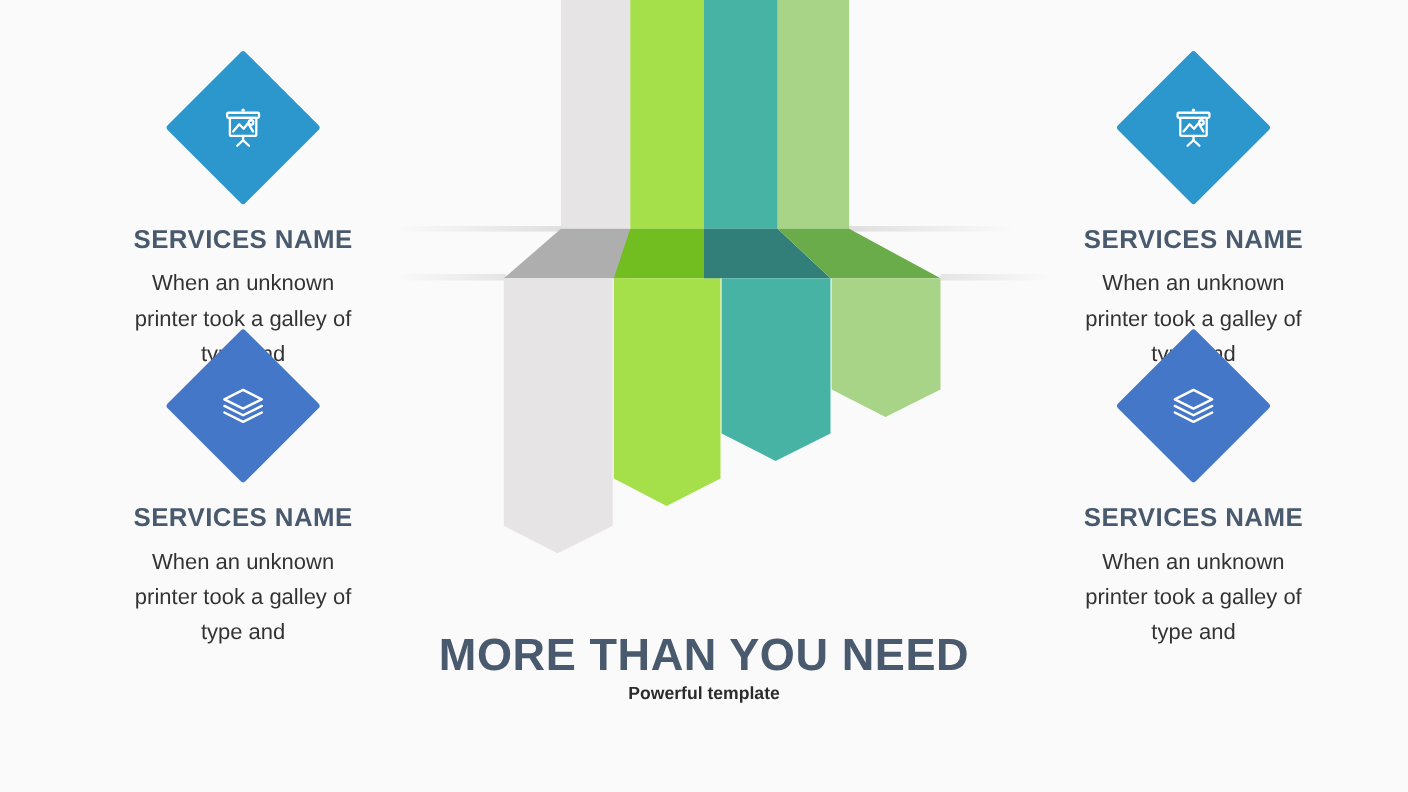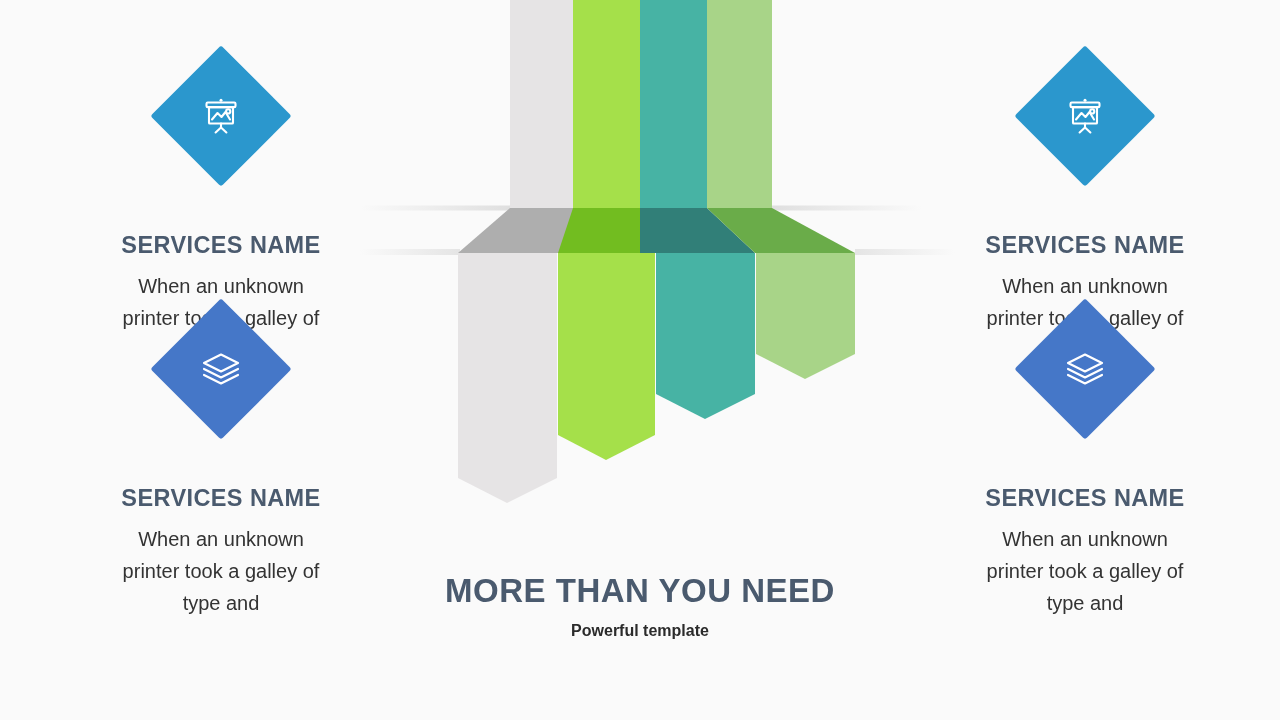--- a/index.html
+++ b/index.html
@@ -66,21 +66,21 @@
     top: 0;
     width: 122px;
     height: 122px;
     display: flex;
     align-items: center;
     justify-content: center;
   }
   .diamond-icon svg { display: block; }
 
   .service-title {
-    margin-top: 56px;
+    margin-top: 28px;
     font-size: 23.5px;
     font-weight: bold;
     letter-spacing: 0.4px;
     color: #4a5a6e;
     line-height: 1.1;
   }
   .service-desc {
     margin-top: 11px;
     font-size: 20px;
     color: #333333;
@@ -88,21 +88,21 @@
     padding: 0 48px;
   }
 
   
   #footer-title {
     position: absolute;
     left: 0;
     top: 572px;
     width: 1280px;
     text-align: center;
-    font-size: 33px;
+    font-size: 41px;
     font-weight: bold;
     letter-spacing: 0.5px;
     color: #4a5a6e;
   }
   #footer-subtitle {
     position: absolute;
     left: 0;
     top: 622px;
     width: 1280px;
     text-align: center;

